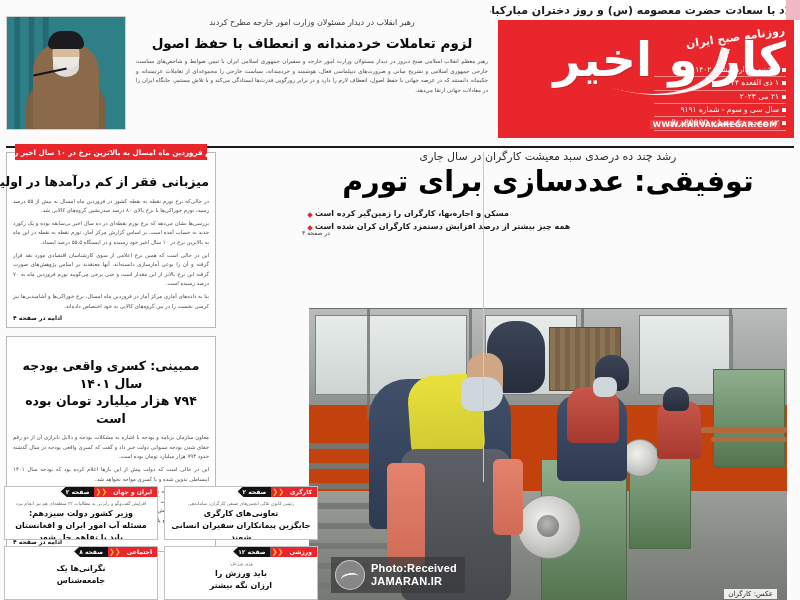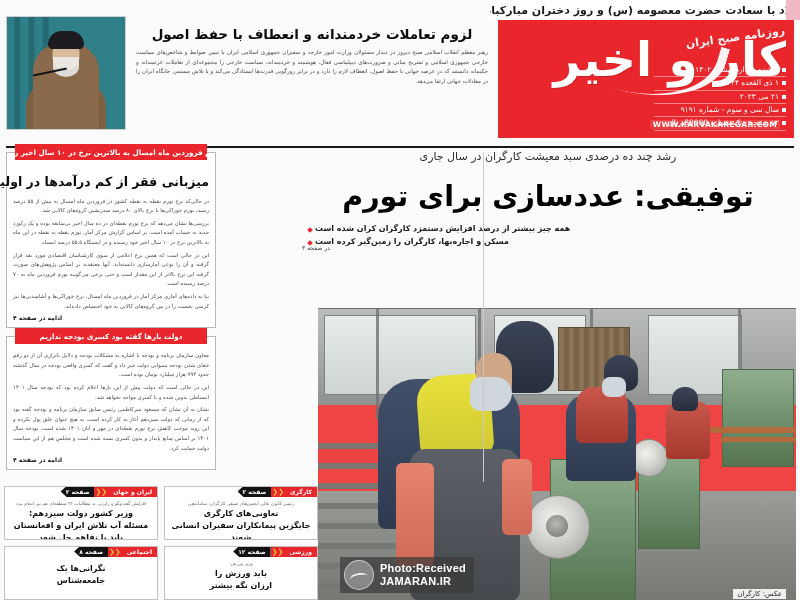--- a/index.html
+++ b/index.html
@@ -317,21 +317,21 @@
     position: absolute;
     top: 150px;
     right: 6px;
     width: 480px;
     text-align: center;
     padding: 0 6px;
   }
   .main-kicker {
     font-size: 11px;
     color: #2b2b2b;
-    margin-bottom: 16px;
+    margin-bottom: 1px;
     white-space: nowrap;
   }
   .main-h1 {
     font-size: 28.5px;
     font-weight: bold;
     color: #000000;
     line-height: 1.28;
     margin: 0;
     letter-spacing: -0.6px;
     white-space: nowrap;
@@ -362,25 +362,25 @@
     bottom: -2px;
     font-size: 6px;
     color: #333333;
     white-space: nowrap;
   }
 
   
   .main-photo {
     position: absolute;
     top: 308px;
-    right: 4px;
+    right: 13px;
     width: 478px;
     height: 292px;
     overflow: hidden;
-    background: #ef4444;
+    background: #c2410c;
     border-top: 1px solid #6d6f6c;
   }
   .mp-ceiling {
     position: absolute; top: 0; left: 0; right: 0; height: 96px;
     background: linear-gradient(180deg, #b9bcbb 0%, #a3a6a4 60%, #8e918e 100%);
   }
   .mp-window {
     position: absolute;
     top: 6px;
     height: 78px;
@@ -600,20 +600,21 @@
       <div class="line">
         <span class="bullet"></span>
         <span>۱۲ صفحه - تک شماره 80000 ریال</span>
       </div>
     </div>
     <div class="masthead-url">WWW.KARVAKAREGAR.COM</div>
   </div>
 
   <div class="lead-story">
     <div class="lead-text">
+      <div class="kicker">رهبر انقلاب در دیدار مسئولان وزارت امور خارجه مطرح کردند</div>
       <div class="lead-h2">لزوم تعاملات خردمندانه و انعطاف با حفظ اصول</div>
       <div class="lead-body">رهبر معظم انقلاب اسلامی صبح دیروز در دیدار مسئولان وزارت امور خارجه و سفیران جمهوری اسلامی ایران با تبیین ضوابط و شاخص‌های سیاست خارجی جمهوری اسلامی و تشریح مبانی و ضرورت‌های دیپلماسی فعال، هوشمند و خردمندانه، سیاست خارجی را مجموعه‌ای از تعاملات عزتمندانه و حکیمانه دانستند که در عرصه جهانی با حفظ اصول، انعطاف لازم را دارد و در برابر زورگویی قدرت‌ها ایستادگی می‌کند و با تلاش مستمر، جایگاه ایران را در معادلات جهانی ارتقا می‌دهد.</div>
     </div>
     <div class="lead-photo">
       <div class="robe"></div>
       <div class="figure"></div>
       <div class="head"></div>
       <div class="beard"></div>
       <div class="turban"></div>
       <div class="mic"></div>
@@ -630,41 +631,44 @@
       <div class="card-body">
         <p>در حالی‌که نرخ تورم نقطه به نقطه کشور در فروردین ماه امسال به بیش از ۵۵ درصد رسید، تورم خوراکی‌ها با نرخ بالای ۸۰ درصد صدرنشین گروه‌های کالایی شد.</p>
         <p>بررسی‌ها نشان می‌دهد که نرخ تورم نقطه‌ای در ده سال اخیر بی‌سابقه بوده و یک رکورد جدید به حساب آمده است. بر اساس گزارش مرکز آمار، تورم نقطه به نقطه در این ماه به بالاترین نرخ در ۱۰ سال اخیر خود رسیده و در ایستگاه ۵۵.۵ درصد ایستاد.</p>
         <p>این در حالی است که همین نرخ اعلامی از سوی کارشناسان اقتصادی مورد نقد قرار گرفته و آن را نوعی آمارسازی دانسته‌اند. آنها معتقدند بر اساس پژوهش‌های صورت گرفته این نرخ بالاتر از این مقدار است و حتی برخی می‌گویند تورم فروردین ماه به ۷۰ درصد رسیده است.</p>
         <p>بنا به داده‌های آماری مرکز آمار در فروردین ماه امسال، نرخ خوراکی‌ها و آشامیدنی‌ها نیز کرسی نخست را در بین گروه‌های کالایی به خود اختصاص داده‌اند.</p>
       </div>
       <div class="continue">ادامه در صفحه ۴</div>
     </div>
 
     <div class="article-card">
-      <div class="red-banner">دولت بارها گفته بود کسری بودجه نداریم</div>
+      <div class="card-h two-line">
+        <div>ممبینی: کسری واقعی بودجه سال ۱۴۰۱</div>
+        <div>۷۹۴ هزار میلیارد تومان بوده است</div>
+      </div>
       <div class="card-body">
         <p>معاون سازمان برنامه و بودجه با اشاره به مشکلات بودجه و دلایل ناترازی آن از دو رقم خفای شدن بودجه سنواتی دولت خبر داد و گفت که کسری واقعی بودجه در سال گذشته حدود ۷۹۴ هزار میلیارد تومان بوده است.</p>
         <p>این در حالی است که دولت پیش از این بارها اعلام کرده بود که بودجه سال ۱۴۰۱ انبساطی تدوین شده و با کسری مواجه نخواهد شد.</p>
         <p>نشان به آن نشان که مسعود میرکاظمی رئیس سابق سازمان برنامه و بودجه گفته بود که از زمانی که دولت سیزدهم آغاز به کار کرده است، به هیچ عنوان خلق پول نکرده و این روند موجب کاهش نرخ تورم نقطه‌ای در مهر و آبان ۱۴۰۱ شده است. بودجه سال ۱۴۰۱ بر اساس منابع پایدار و بدون کسری بسته شده است و مجلس هم از این سیاست دولت حمایت کرد.</p>
       </div>
       <div class="continue">ادامه در صفحه ۴</div>
     </div>
 
   </div>
 
   <div class="main-head">
     <div class="main-kicker">رشد چند ده درصدی سبد معیشت کارگران در سال جاری</div>
     <div class="main-h1">توفیقی: عددسازی برای تورم</div>
     <div class="main-bullets">
       <div class="b">
+        <span>مسکن و اجاره‌بها، کارگران را زمین‌گیر کرده است</span>
+        <span class="diamond"></span>
+      </div>
+      <div class="b">
         <span>همه چیز بیشتر از درصد افزایش دستمزد کارگران کران شده است</span>
-        <span class="diamond"></span>
-      </div>
-      <div class="b">
-        <span>مسکن و اجاره‌بها، کارگران را زمین‌گیر کرده است</span>
         <span class="diamond"></span>
       </div>
     </div>
     <div class="page-ref">در صفحه ۳</div>
   </div>
 
   <div class="main-photo">
     <div class="mp-ceiling"></div>
     <div class="mp-window" style="left:6px;width:150px;"></div>
     <div class="mp-window" style="left:176px;width:90px;"></div>
@@ -729,21 +733,21 @@
     </div>
 
     <div class="teaser" style="right:160px;top:0;width:152px;height:52px;">
       <div class="tag">
         <span class="tag-cat">ایران و جهان</span>
         <span class="tag-chev">❮❮</span>
         <span class="tag-page">صفحه ۲</span>
       </div>
       <div class="teaser-kicker">افزایش گفت‌وگو و رایزنی به مطالبات ۲۲ منطقه‌ای هم نیز انجام نبرد</div>
       <div class="teaser-h">وزیر کشور دولت سیزدهم:</div>
-      <div class="teaser-h">مسئله آب تلاش ایران و افغانستان</div>
+      <div class="teaser-h">مسئله آب امور ایران و افغانستان</div>
       <div class="teaser-h">باید با تفاهم حل شود</div>
     </div>
 
     <div class="teaser" style="right:0;top:60px;width:152px;height:52px;">
       <div class="tag">
         <span class="tag-cat">ورزشی</span>
         <span class="tag-chev">❮❮</span>
         <span class="tag-page">صفحه ۱۲</span>
       </div>
       <div class="teaser-kicker">وزیر ورزش:</div>

